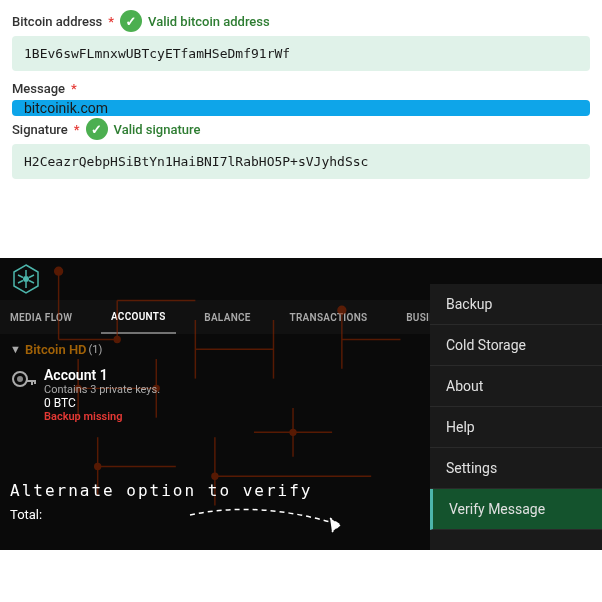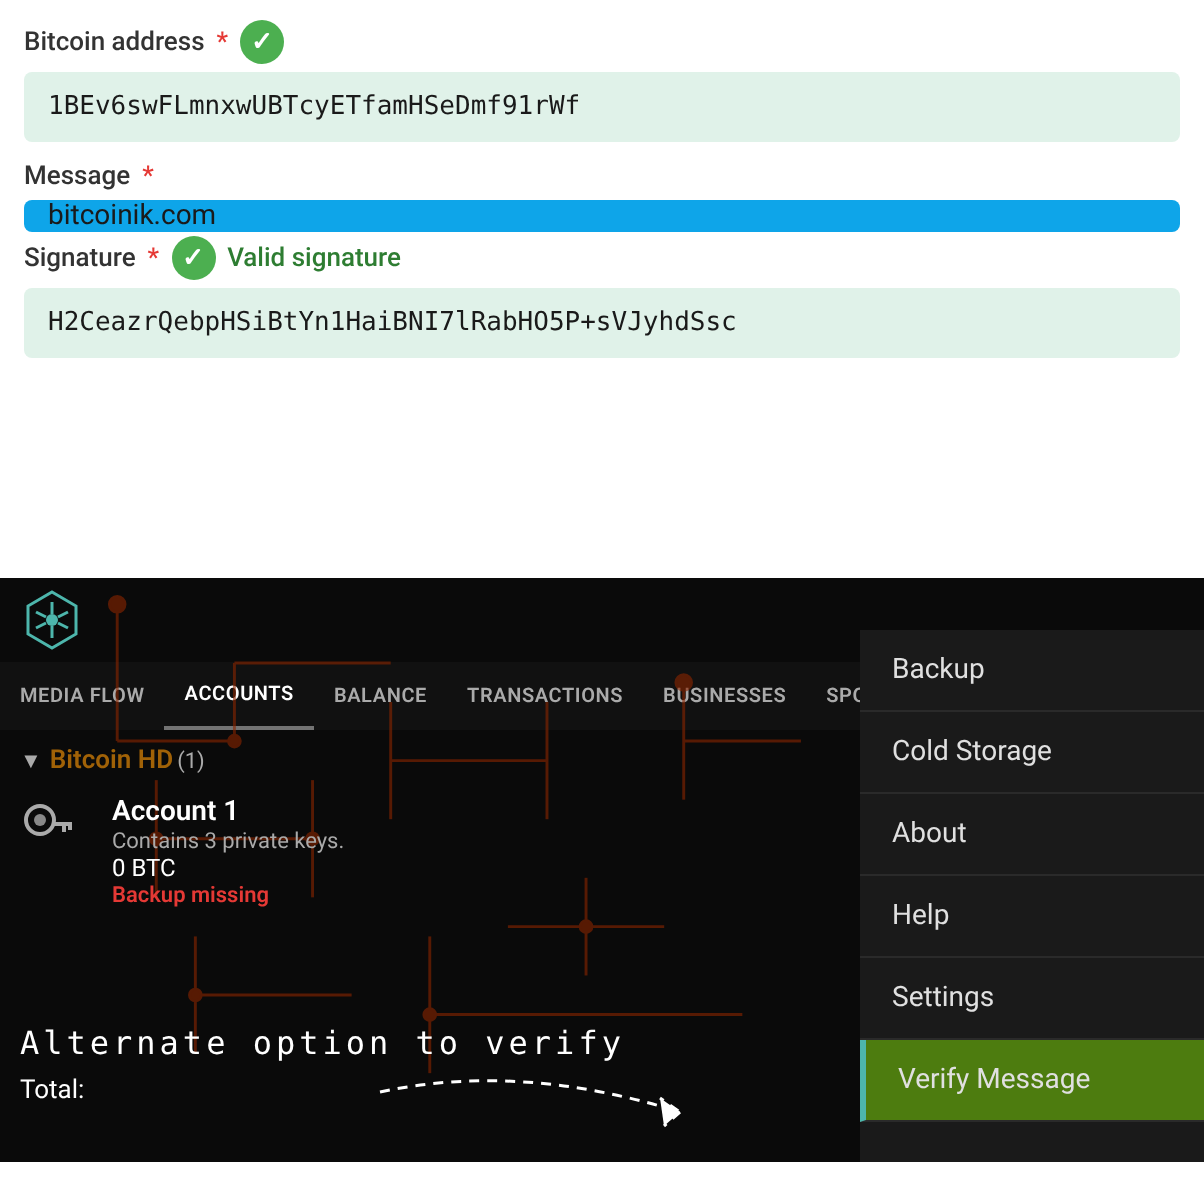--- a/index.html
+++ b/index.html
@@ -8,21 +8,21 @@
       height: 602px;
       overflow: hidden;
       font-family: 'Roboto', Arial, sans-serif;
       background: #fff;
     }
 
     
     .top-section {
       background: #fff;
       padding: 10px 12px 10px 12px;
-      height: 289px;
+      height: 258px;
       overflow: hidden;
     }
 
     .field-label {
       font-size: 13px;
       color: #333;
       font-weight: 500;
       margin-bottom: 4px;
       display: flex;
       align-items: center;
@@ -129,20 +129,21 @@
       height: 292px;
       pointer-events: none;
     }
 
     .nav-bar {
       display: flex;
       background: #111;
       padding: 0;
       height: 34px;
       align-items: center;
+      justify-content: space-between;
     }
 
     .nav-item {
       color: #aaa;
       font-size: 10px;
       font-weight: 600;
       padding: 0 10px;
       height: 100%;
       display: flex;
       align-items: center;
@@ -195,21 +196,21 @@
 
     .key-icon {
       width: 28px;
       height: 28px;
       margin-right: 6px;
     }
 
     .account-row {
       display: flex;
       align-items: flex-start;
-      gap: 12px;
+      gap: 0;
       padding: 4px 0;
     }
 
     .account-info {
       flex: 1;
     }
 
     .account-title {
       color: #fff;
       font-size: 14px;
@@ -267,38 +268,39 @@
       color: #e0e0e0;
       font-size: 14px;
       padding: 12px 16px;
       cursor: pointer;
       border-bottom: 1px solid #2a2a2a;
       display: flex;
       align-items: center;
     }
 
     .menu-item.active-menu {
-      background: #4d7c0f;
+      background: #14532d;
       border-left: 3px solid #4db6ac;
     }
 
     .dashed-arrow {
       width: 200px;
       height: 40px;
     }
   </style>
 </head>
 <body>
 
 <div class="top-section">
 
   <div class="field-label">
     <span>Bitcoin address</span>
     <span class="required">*</span>
     <span class="check-circle"></span>
+    <span class="valid-text">Valid bitcoin address</span>
   </div>
   <div class="input-box">1BEv6swFLmnxwUBTcyETfamHSeDmf91rWf</div>
 
   <div class="field-label">
     <span>Message</span>
     <span class="required">*</span>
   </div>
   <div class="message-input-box">bitcoinik.com</div>
 
   <div class="field-label">

